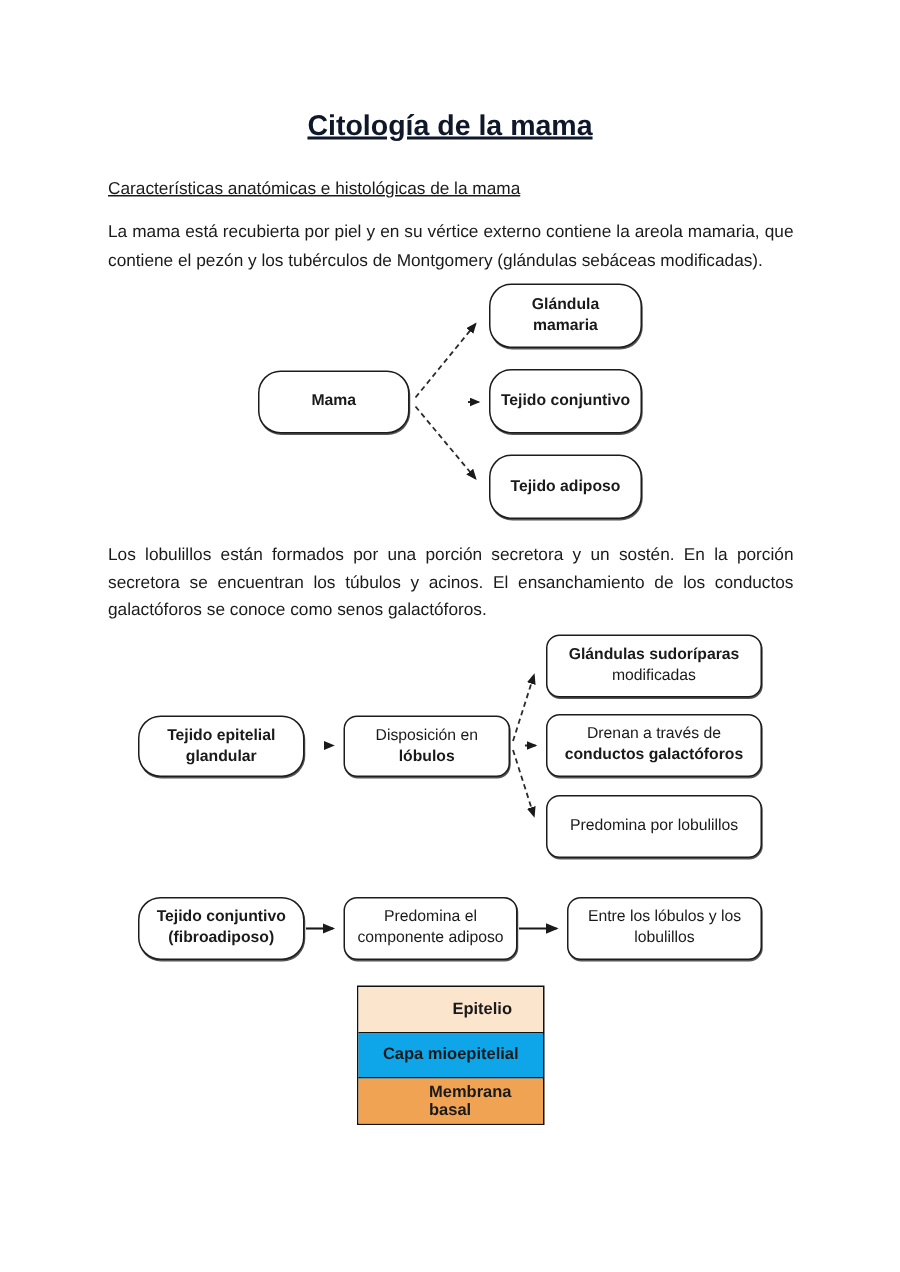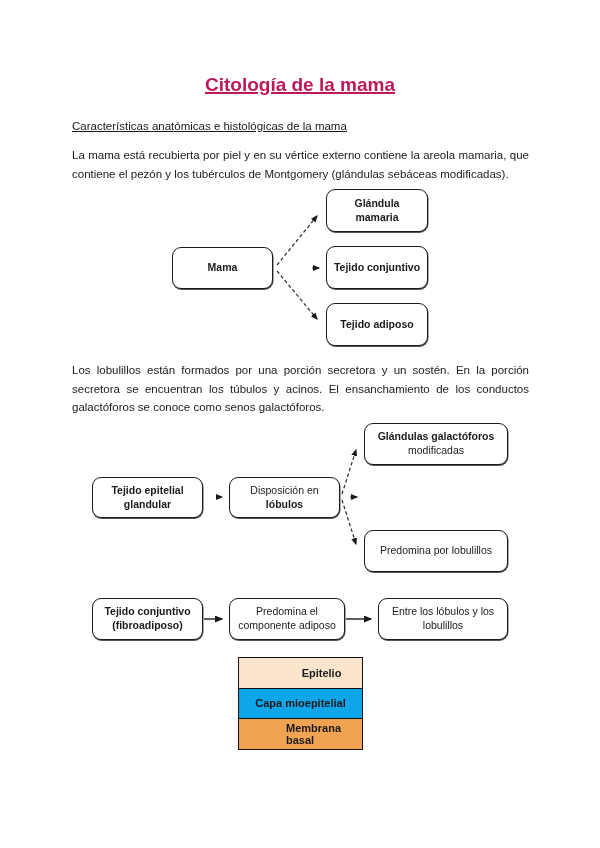--- a/index.html
+++ b/index.html
@@ -27,21 +27,21 @@
   .dash  { stroke:#2a2a2a; stroke-width:1.2; stroke-dasharray:3.5 2.5; fill:none; }
   .solid { stroke:#1a1a1a; stroke-width:1.4; fill:none; }
 
   .dbox {
     position:absolute; box-sizing:border-box;
     border:1.6px solid #1c1c1c; border-radius:9px; background:#ffffff;
     display:flex; align-items:center; justify-content:center;
     text-align:center; font-size:10.5px; line-height:1.3; padding:2px 4px;
     box-shadow:0.5px 1px 0 #555555;
   }
-  .bold { font-weight:bold; }
+  .bold { font-weight:bold;border-radius:15px; }
   .reg  { font-weight:normal; }
 
   #mama {left:172px; top:247px; width:101px; height:42px;}
   #d1c0 {left:326px; top:189px; width:102px; height:43px;}
   #d1c1 {left:326px; top:246px; width:102px; height:43px;}
   #d1c2 {left:326px; top:303px; width:102px; height:43px;}
 
   #d2l  {left:92px;  top:477px; width:111px; height:41px;}
   #d2m  {left:229px; top:477px; width:111px; height:41px;}
   #d2c0 {left:364px; top:423px; width:144px; height:42px;}
@@ -60,21 +60,21 @@
     height:29.5px; display:flex; align-items:center; justify-content:center;
     font-size:11px; font-weight:bold; border-bottom:1.6px solid #111111;
   }
   .lrow:last-child { border-bottom:none; }
 </style>
 </head>
 <body>
 
 <div class="page">
 
-  <h1 class="doc-title" style="color: #be185d;">Citología de la mama</h1>
+  <h1 class="doc-title" style="color: #0f172a;">Citología de la mama</h1>
 
   <div class="section-heading">Características anatómicas e histológicas de la mama</div>
 
   <p class="para p1">La mama está recubierta por piel y en su vértice externo contiene la areola mamaria, que contiene el pezón y los tubérculos de Montgomery (glándulas sebáceas modificadas).</p>
 
   <p class="para p2">Los lobulillos están formados por una porción secretora y un sostén. En la porción secretora se encuentran los túbulos y acinos. El ensanchamiento de los conductos galactóforos se conoce como senos galactóforos.</p>
 
   <svg class="arrows" width="600" height="848" viewBox="0 0 600 848">
     <defs>
       <marker id="ah" markerWidth="7" markerHeight="6" refX="5" refY="2.5" orient="auto">
@@ -118,22 +118,28 @@
     </div>
   </div>
   <div class="dbox" id="d2m">
     <div>
       <span class="reg">Disposición en</span><br>
       <span class="bold">lóbulos</span>
     </div>
   </div>
   <div class="dbox" id="d2c0">
     <div>
-      <span class="bold">Glándulas galactóforos</span><br>
+      <span class="bold">Glándulas sudoríparas</span><br>
       <span class="reg">modificadas</span>
+    </div>
+  </div>
+  <div class="dbox" id="d2c1">
+    <div>
+      <span class="reg">Drenan a través de</span><br>
+      <span class="bold">conductos galactóforos</span>
     </div>
   </div>
   <div class="dbox" id="d2c2">
     <span class="reg">Predomina por lobulillos</span>
   </div>
 
   <div class="dbox bold" id="d3b0">
     <div>
       <span>Tejido conjuntivo</span><br>
       <span>(fibroadiposo)</span>

